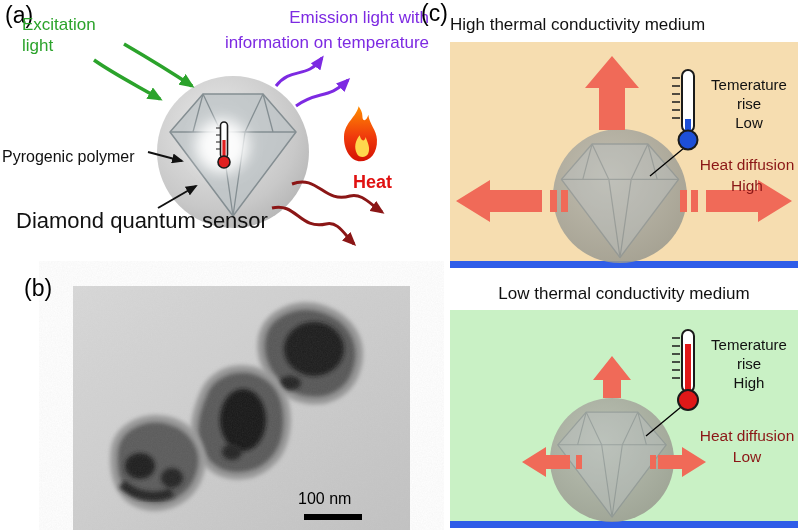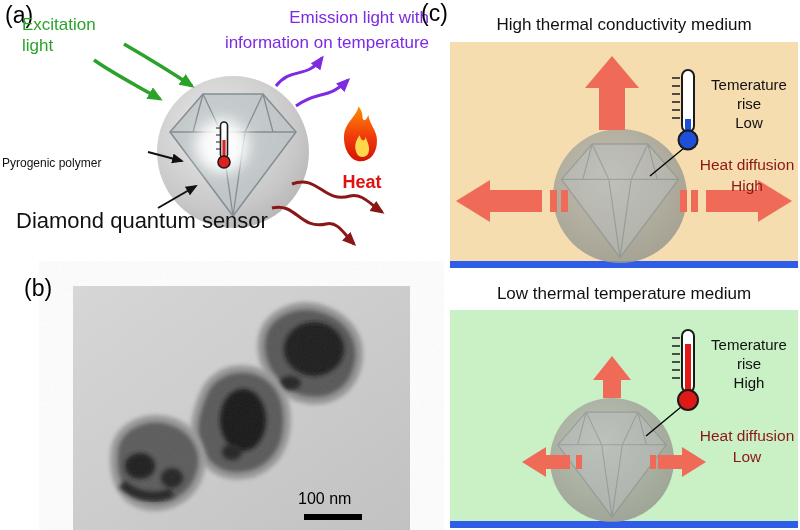--- a/index.html
+++ b/index.html
@@ -6,24 +6,24 @@
   html,body{width:800px;height:530px}
   body{position:relative;background:#fff;font-family:"Liberation Sans",sans-serif;overflow:hidden}
   svg.layer{position:absolute;left:0;top:0}
   .txt{position:absolute;color:#111;white-space:pre-line;line-height:20px;font-size:17px}
   .plabel{font-size:23px;color:#000;line-height:24px}
   #lbl-a{left:5px;top:3px}
   #lbl-b{left:24px;top:276px}
   #lbl-c{left:421px;top:1px}
   #excitation{left:22px;top:14px;width:100px;color:#2ba32b;line-height:21px}
   #emission{left:167px;top:5px;width:262px;text-align:right;color:#7d2ae2;line-height:25px}
-  #polymer{left:2px;top:153px;font-size:12px}
+  #polymer{left:2px;top:147px;font-size:16px}
   #sensor{left:16px;top:211px;font-size:22px}
-  #heat-label{left:332px;top:172px;width:60px;text-align:center;color:#e01111;font-weight:700;font-size:18px}
-  #high-title{left:450px;top:15px;width:348px;text-align:center;font-size:17px}
+  #heat-label{left:332px;top:172px;width:60px;text-align:right;color:#e01111;font-weight:700;font-size:18px}
+  #high-title{left:450px;top:15px;width:348px;font-size:17px}
   #low-title{left:450px;top:284px;width:348px;text-align:center;font-size:17px}
   #high-temp{left:700px;top:75px;width:98px;text-align:center;font-size:15px;line-height:19px}
   #high-diff{left:696px;top:154px;width:102px;text-align:center;font-size:15.5px;line-height:21px;color:#8b1616}
   #low-temp{left:700px;top:335px;width:98px;text-align:center;font-size:15px;line-height:19px}
   #low-diff{left:696px;top:425px;width:102px;text-align:center;font-size:15.5px;line-height:21px;color:#8b1616}
   #scale-label{left:298px;top:489px;width:72px;text-align:left;font-size:16px;color:#000}
 </style>
 </head>
 <body>
 
@@ -189,17 +189,17 @@
 
 <div class="txt plabel" id="lbl-b">(b)</div>
 <div class="txt" id="scale-label">100 nm</div>
 
 <div class="txt plabel" id="lbl-c">(c)</div>
 <div class="txt" id="high-title">High thermal conductivity medium</div>
 <div class="txt" id="high-temp">Temerature rise
 Low</div>
 <div class="txt" id="high-diff">Heat diffusion
 High</div>
-<div class="txt" id="low-title">Low thermal temperature medium</div>
+<div class="txt" id="low-title">Low thermal conductivity medium</div>
 <div class="txt" id="low-temp">Temerature rise
 High</div>
 <div class="txt" id="low-diff">Heat diffusion
 Low</div>
 
 </body></html>

